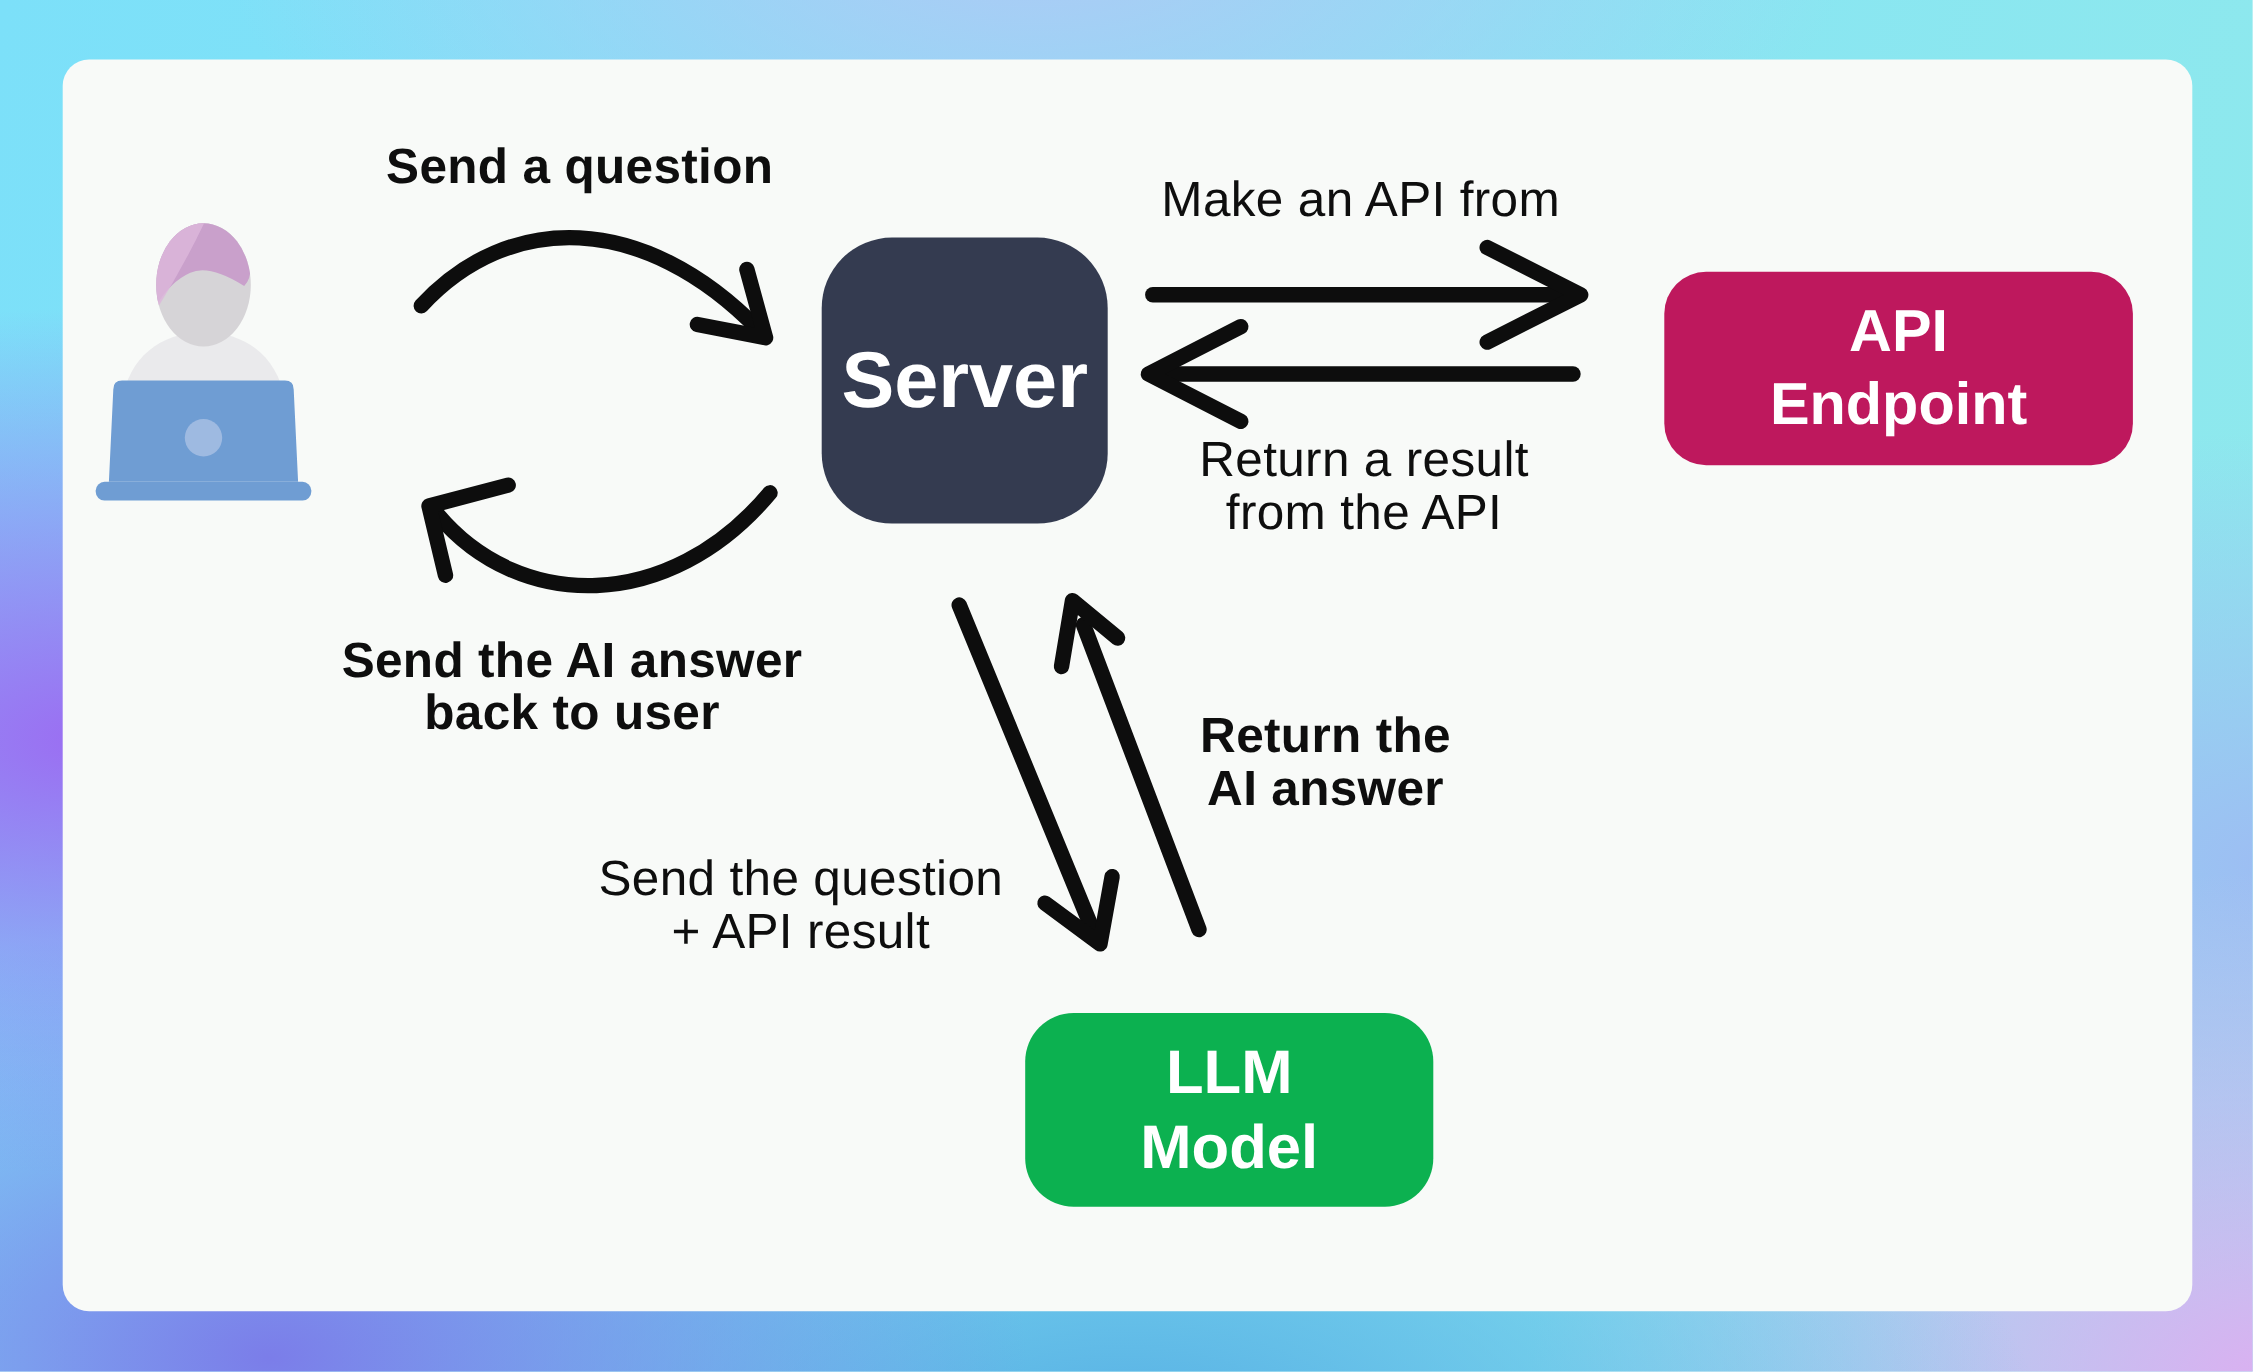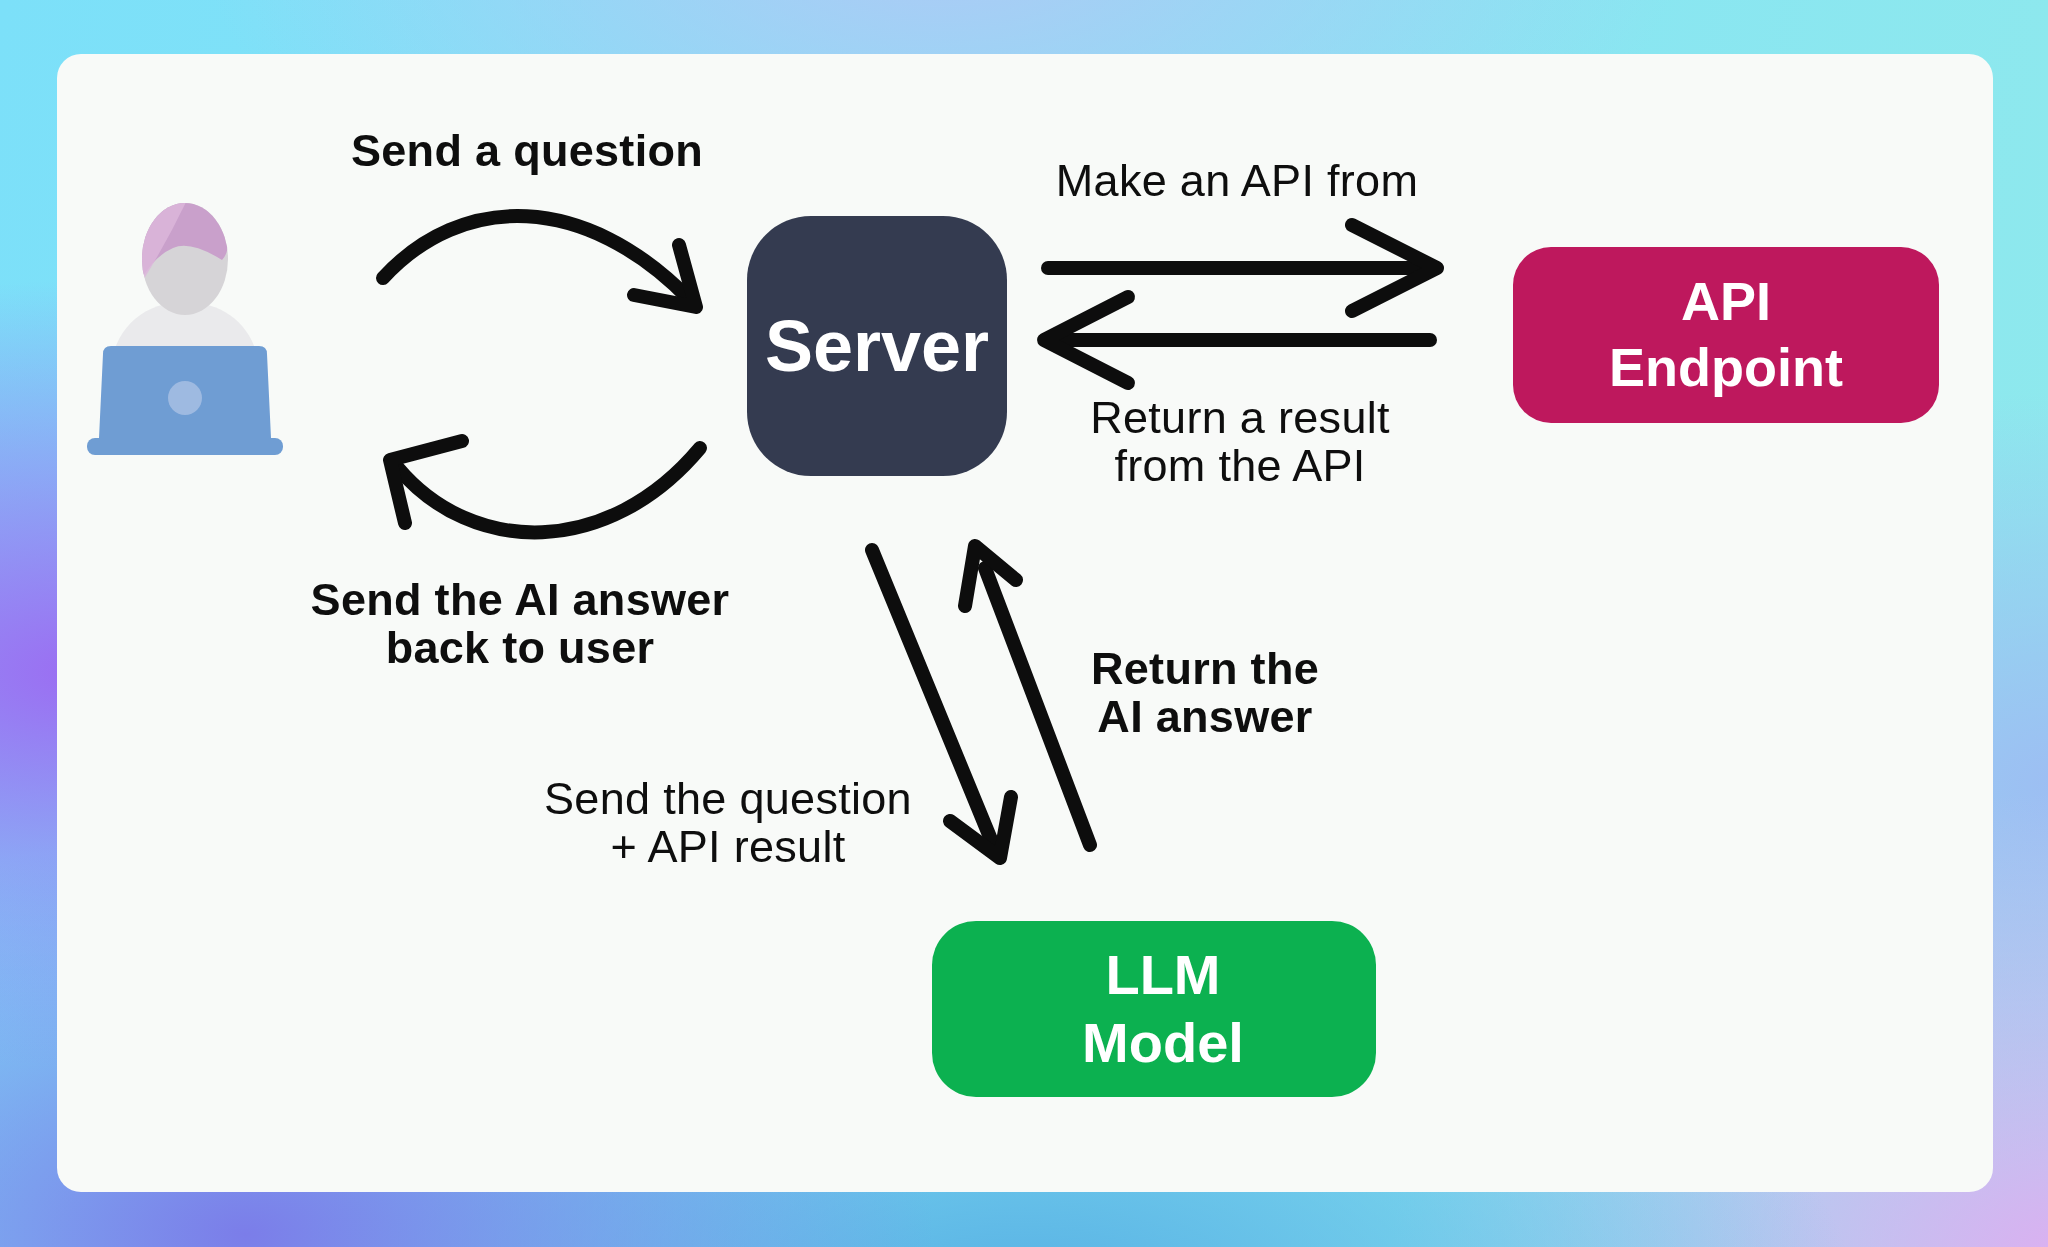--- a/index.html
+++ b/index.html
@@ -48,22 +48,22 @@
   }
   .node-server {
     left: 747px; top: 216px; width: 260px; height: 260px;
     background: #343B50; border-radius: 64px; font-size: 72px;
   }
   .node-api {
     left: 1513px; top: 247px; width: 426px; height: 176px;
     background: #be185d; border-radius: 38px; font-size: 54px; line-height: 1.22;
   }
   .node-llm {
-    left: 932px; top: 921px; width: 426px; height: 176px;
-    background: #0CB150; border-radius: 44px; font-size: 56px; line-height: 1.22; padding-left: 18px;
+    left: 932px; top: 921px; width: 371px; height: 176px;
+    background: #0CB150; border-radius: 44px; font-size: 56px; line-height: 1.22;
   }
 
   .person { position: absolute; left: 85px; top: 202px; width: 200px; height: 265px; }
 </style>
 </head>
 <body>
 
 <div class="bg"></div>
 <div class="card"></div>
 

